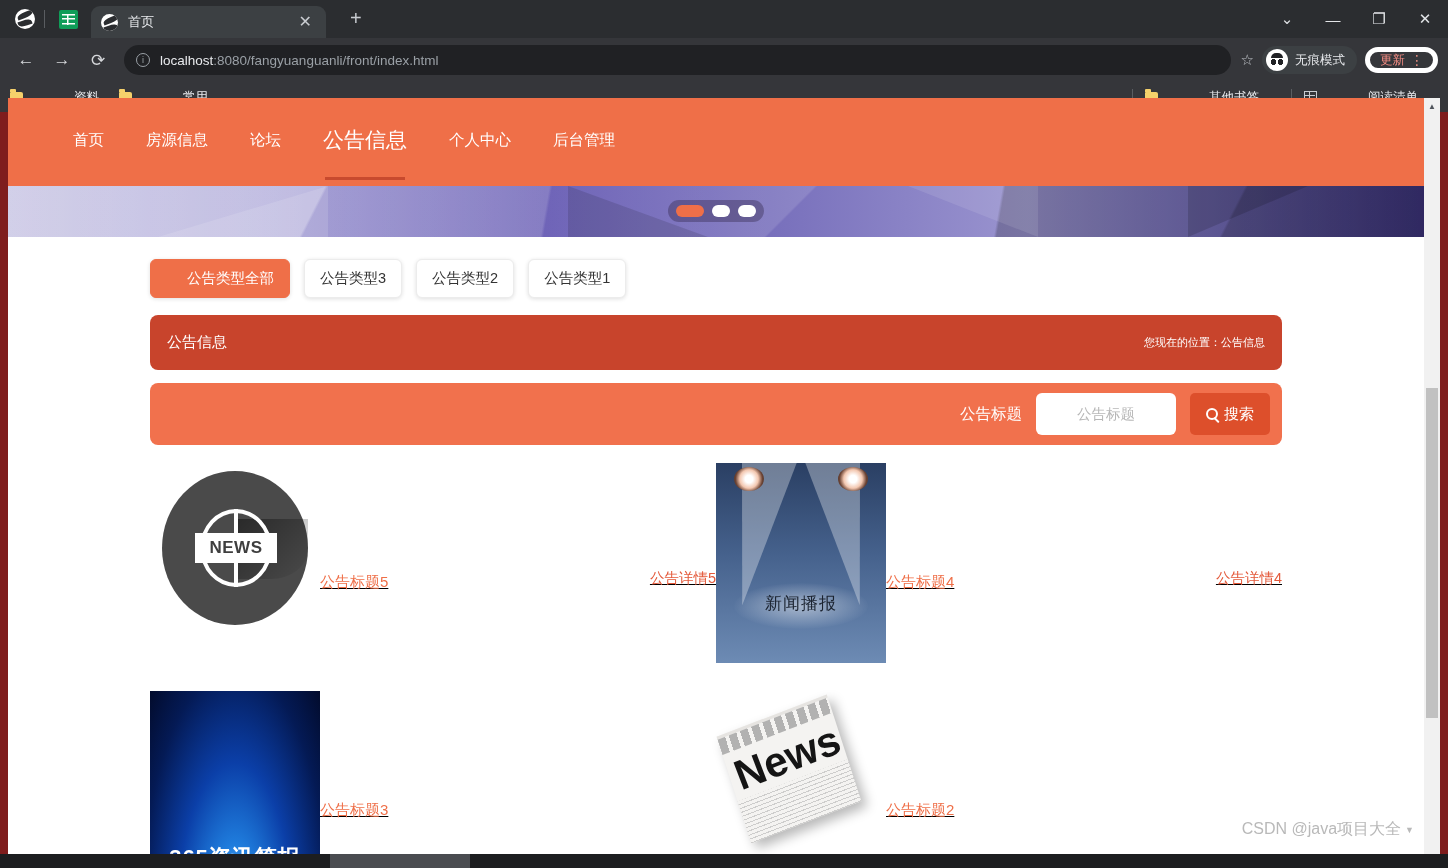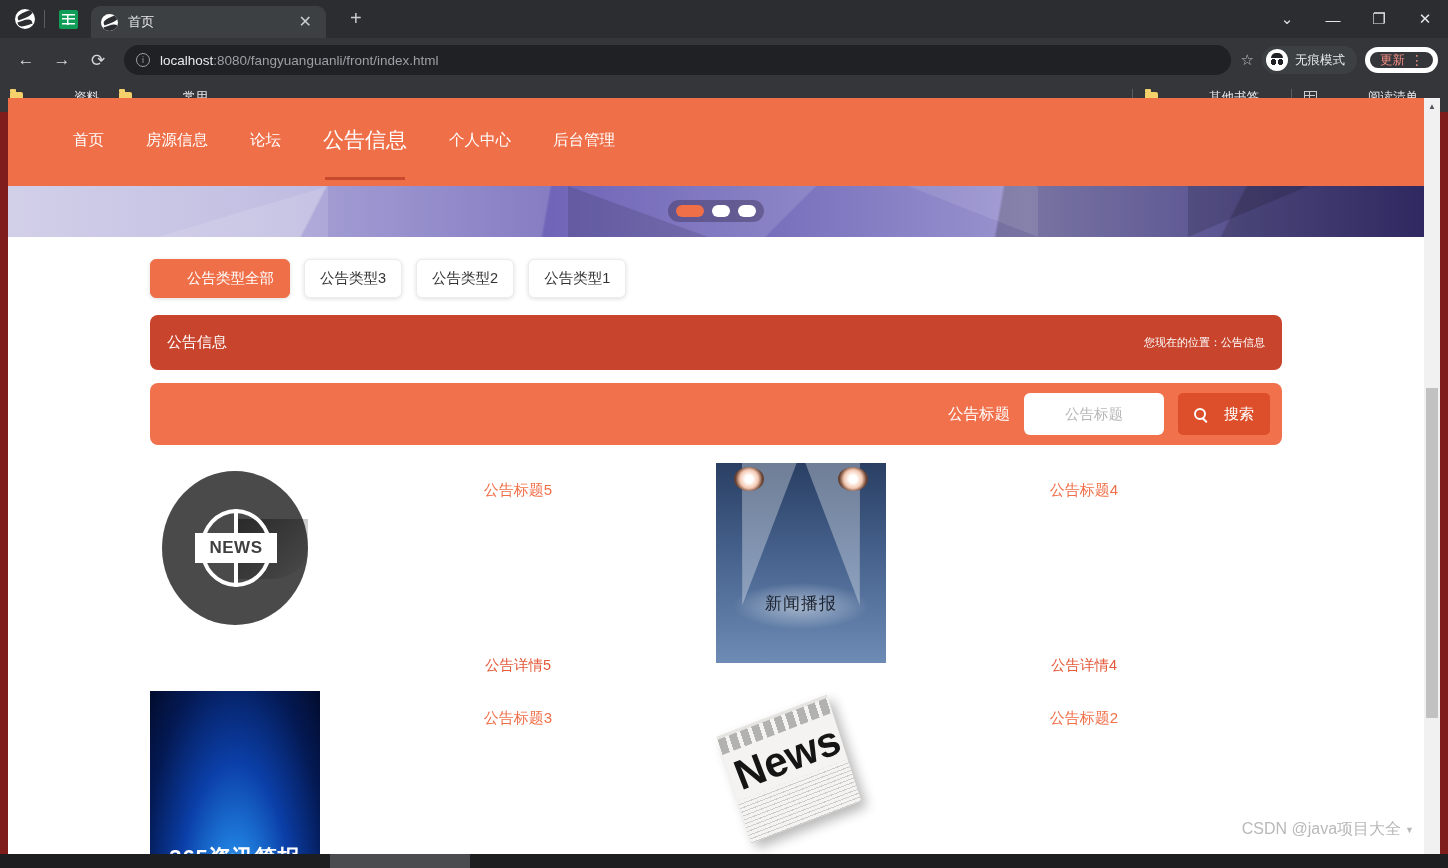--- a/index.html
+++ b/index.html
@@ -172,35 +172,35 @@
     display:flex; align-items:center; justify-content:flex-end; padding: 0 12px; gap:14px;
   }
   .search-label { color:#fff; font-size:15.5px; }
   .search-input {
     width:140px; height:42px; background:#fff; border:none; border-radius:6px; outline:none;
     text-align:center; font-size:14.5px; color:#333; font-family:inherit;
   }
   .search-input::placeholder { color:#b7b7b7; }
   .search-btn {
     height:42px; background:#dd4f2b; border:none; border-radius:5px; color:#fff;
-    font-size:15px; display:flex; align-items:center; gap:18px; padding: 0 16px;
+    font-size:15px; display:flex; align-items:center; gap:6px; padding: 0 16px;
     font-family:inherit; cursor:pointer;
   }
   .mag {
     width:12px;height:12px;border:2px solid #fff;border-radius:50%; position:relative; flex:0 0 auto;
   }
   .mag::after{content:"";position:absolute;right:-4px;bottom:-3px;width:7px;height:2px;background:#fff;
     transform:rotate(45deg);border-radius:1px;}
 
   
   .grid { display:grid; grid-template-columns: 1fr 1fr; padding: 18px 142px 0 142px; }
   .news-cell { display:flex; height:228px; }
   .news-thumb { width:170px; flex:0 0 170px; }
-  .news-body { flex:1; display:flex; flex-direction:column; align-items:center;
-               justify-content:space-between; padding: 18px 0 8px 0; }
+  .news-body { flex:1; display:flex; flex-direction:row; align-items:center;
+               justify-content:space-between; padding: 18px 0 8px 0; text-decoration: underline; }
   .news-title { color:#ef6f48; font-size:15px; }
   .news-desc { color:#e4593a; font-size:14.5px; margin-bottom:8px; }
 
   
   .img-news-globe { width:170px;height:170px; position:relative; }
   .img-news-globe .circ {
     position:absolute; left:12px; top:8px; width:146px;height:154px; background:#4a4a4a; border-radius:50%;
   }
   .img-news-globe .shadow {
     position:absolute; left:84px; top:56px; width:74px; height:60px;

